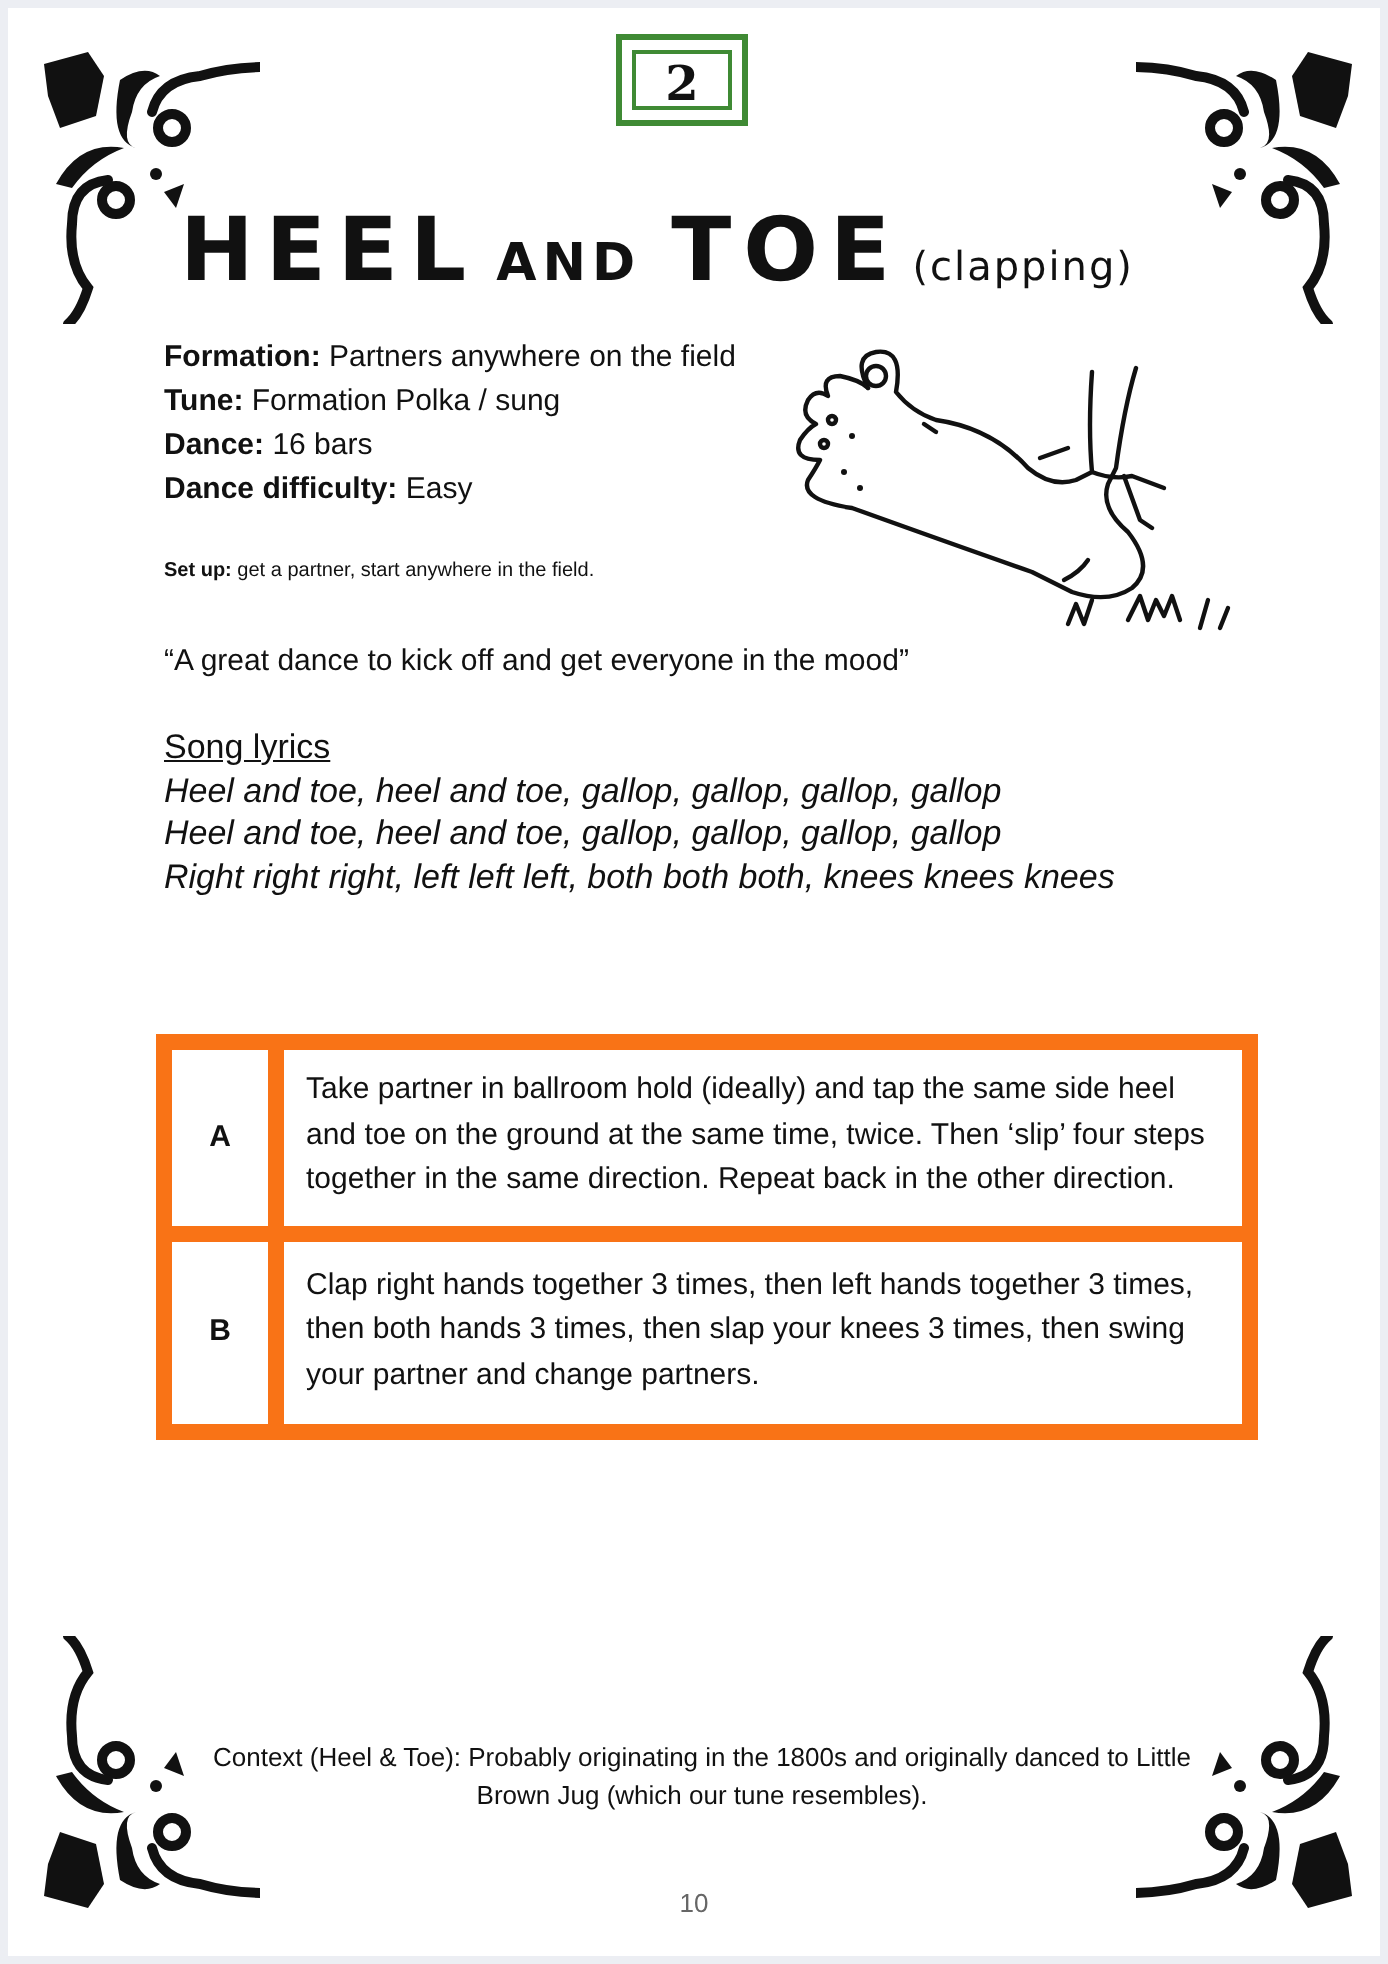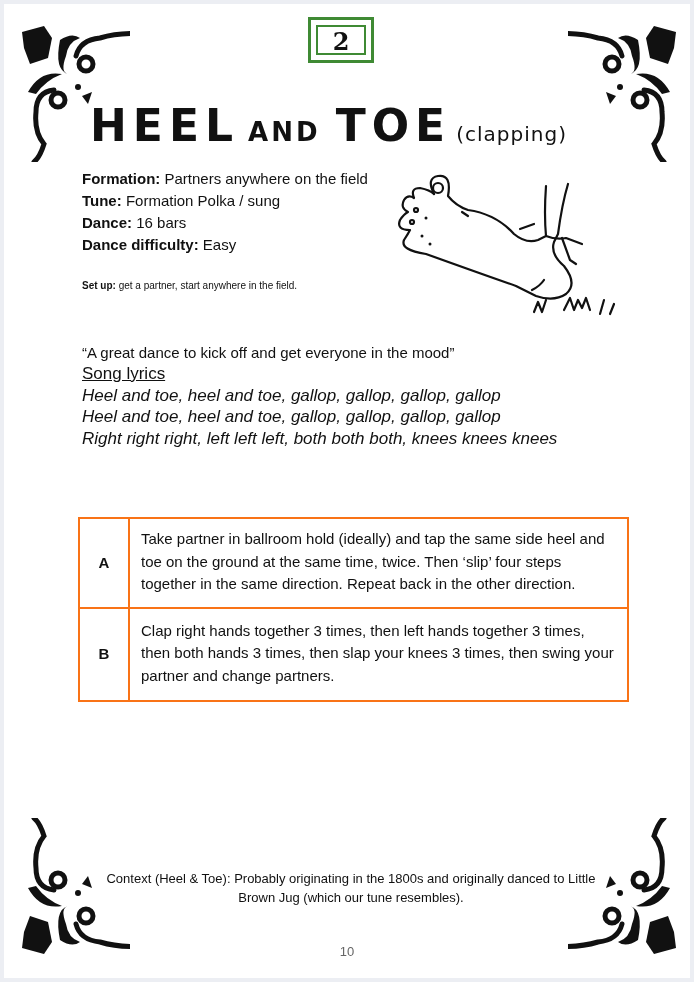--- a/index.html
+++ b/index.html
@@ -35,32 +35,32 @@
     position: absolute; left: 86px; top: 96px; white-space: nowrap;
     font-family: "DejaVu Sans", sans-serif; color: #111;
   }
   .title .big { font-size: 44px; font-weight: bold; letter-spacing: 6px; }
   .title .small { font-size: 26px; font-weight: bold; letter-spacing: 3px; margin: 0 10px 0 4px; }
   .title .paren { font-size: 20px; font-weight: normal; letter-spacing: 1px; font-family: "DejaVu Sans", sans-serif; }
 
   .info { position: absolute; left: 78px; top: 164px; font-size: 15px; line-height: 22px; }
   .info b { font-weight: bold; }
   .setup { position: absolute; left: 78px; top: 271px; font-size: 10px; line-height: 22px; }
-  .quote { position: absolute; left: 78px; top: 316px; font-size: 15px; line-height: 22px; margin-top: 22px; }
+  .quote { position: absolute; left: 78px; top: 316px; font-size: 15px; line-height: 22px; }
   .lyrics { position: absolute; left: 78px; top: 359px; font-size: 17px; line-height: 21.5px; }
   .lyrics .heading { text-decoration: underline; }
   .lyrics .line { font-style: italic; }
 
   .foot { position: absolute; left: 382px; top: 170px; width: 250px; height: 150px; }
 
   table.steps {
     position: absolute; left: 74px; top: 513px; width: 551px;
     border-collapse: collapse; font-size: 15px; line-height: 22.5px;
   }
-  table.steps td { border: 2px solid #f97316; vertical-align: middle; }
+  table.steps td { border: 8px solid #f97316; vertical-align: middle; }
   table.steps td.part { width: 46px; text-align: center; font-weight: bold; }
   table.steps td.desc { padding: 9px 10px 11px 11px; }
   table.steps tr.b td.desc { padding: 11px 10px 13px 11px; }
 
   .context {
     position: absolute; left: 100px; top: 865px; width: 494px;
     text-align: center; font-size: 13px; line-height: 19px;
   }
   .pagenum {
     position: absolute; left: 0; right: 0; top: 944px; text-align: center;

